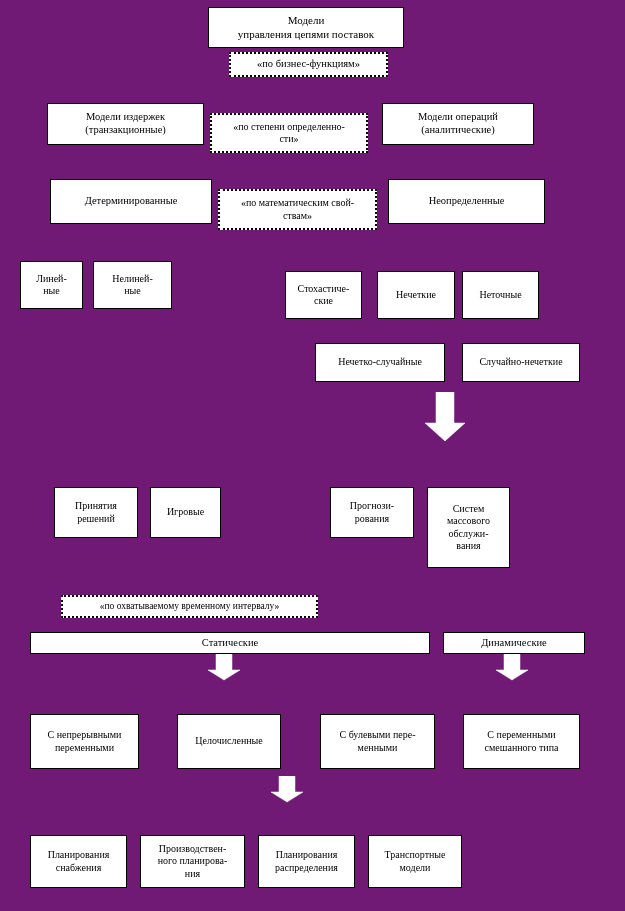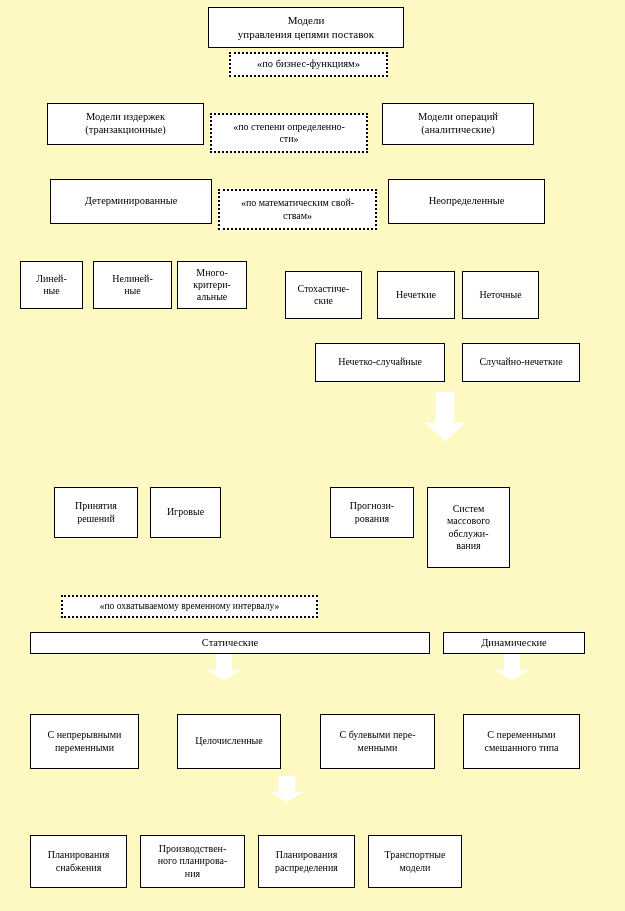--- a/index.html
+++ b/index.html
@@ -8,21 +8,21 @@
     padding: 0;
     background: #000000;
   }
   body {
     font-family: "Liberation Serif", "DejaVu Serif", serif;
   }
   #canvas {
     position: relative;
     width: 625px;
     height: 911px;
-    background: #fef9c3;
+    background: #701a75;
     overflow: hidden;
   }
   .node {
     position: absolute;
     box-sizing: border-box;
     background: #ffffff;
     color: #000000;
     border: 1px solid #000000;
     display: flex;
     align-items: center;
@@ -90,23 +90,20 @@
   </div>
 
   <div class="node solid" style="left:20px; top:261px; width:63px; height:48px; font-size:10px;">
     <span class="txt">Линей-<br>ные</span>
   </div>
 
   <div class="node solid" style="left:93px; top:261px; width:79px; height:48px; font-size:10px;">
     <span class="txt">Нелиней-<br>ные</span>
   </div>
 
-  <div class="node solid" style="left:177px; top:261px; width:70px; height:48px; font-size:10px;">
-    <span class="txt">Много-<br>критери-<br>альные</span>
-  </div>
 
   <div class="node solid" style="left:285px; top:271px; width:77px; height:48px; font-size:10px;">
     <span class="txt">Стохастиче-<br>ские</span>
   </div>
 
   <div class="node solid" style="left:377px; top:271px; width:78px; height:48px; font-size:10px;">
     <span class="txt">Нечеткие</span>
   </div>
 
   <div class="node solid" style="left:462px; top:271px; width:77px; height:48px; font-size:10px;">

